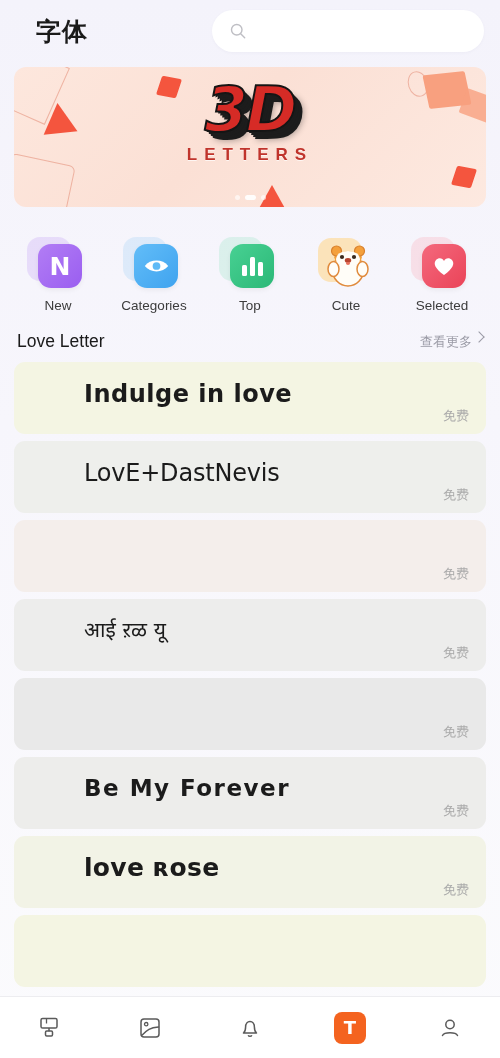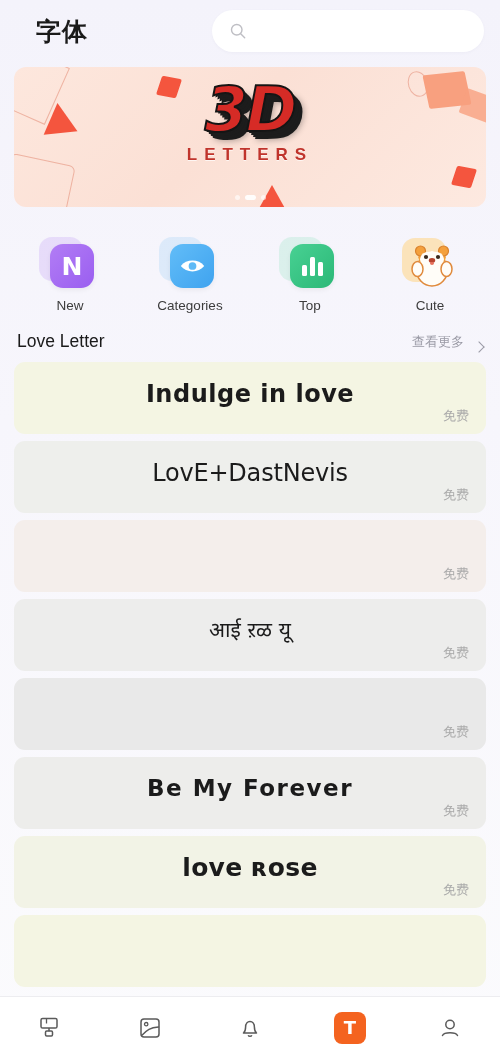--- a/index.html
+++ b/index.html
@@ -143,33 +143,33 @@
   
   .hamster { position: absolute; left: 4px; top: -2px; width: 48px; height: 50px; }
 
   
   .section-head {
     display: flex; align-items: center;
     padding: 14px 17px 10px 17px;
   }
   .section-title { font-size: 17.5px; color: #1a1a1a; font-weight: 500; }
   .more-link {
-    margin-left: auto; display: flex; align-items: flex-end; gap: 11px;
+    margin-left: auto; display: flex; align-items: flex-start; gap: 3px;
     font-size: 13px; color: #9a9aa5; cursor: pointer;
   }
   .chev { width: 8px; height: 8px; border-right: 1.6px solid #9a9aa5; border-top: 1.6px solid #9a9aa5; transform: rotate(45deg); }
 
   
   .card-list { padding: 0 14px; }
   .font-card {
     position: relative;
     height: 72px;
     border-radius: 11px;
     margin-bottom: 7px;
-    display: flex; align-items: center; justify-content: center;
+    display: flex; align-items: center; 
     cursor: pointer;
     overflow: hidden;
   }
   .font-sample {
     font-size: 24px;
     color: #1b1b1b;
     text-align: center;
     padding: 0 70px 8px 70px;
     line-height: 1.1;
   }
@@ -298,20 +298,31 @@
           <ellipse cx="24" cy="20" rx="12" ry="8" fill="#fffdf8"></ellipse>
           <circle cx="18" cy="18" r="2.1" fill="#3a2a1e"></circle>
           <circle cx="30" cy="18" r="2.1" fill="#3a2a1e"></circle>
           <ellipse cx="24" cy="21.5" rx="3.2" ry="2.4" fill="#b8442f"></ellipse>
           <ellipse cx="24" cy="24.5" rx="2" ry="1.4" fill="#e8715c"></ellipse>
         </svg>
       </div>
       <div class="shortcut-label">Cute</div>
     </div>
 
+    <div class="shortcut">
+      <div class="icon-stack">
+        <div class="icon-ghost" style="background:#f8b4bf;"></div>
+        <div class="icon-tile" style="background:linear-gradient(135deg,#f4697d,#ea4358);">
+          <svg width="24" height="22" viewBox="0 0 24 22">
+            <path d="M12 20 C3 13.5, 1 8.5, 4 5 C7 1.6, 11 3.4, 12 6 C13 3.4, 17 1.6, 20 5 C23 8.5, 21 13.5, 12 20 Z" fill="#fff"></path>
+          </svg>
+        </div>
+      </div>
+      <div class="shortcut-label">Selected</div>
+    </div>
   </div>
 
   <div class="section-head">
     <div class="section-title">Love Letter</div>
     <div class="more-link">
       <span>查看更多</span>
       <span class="chev"></span>
     </div>
   </div>
 

